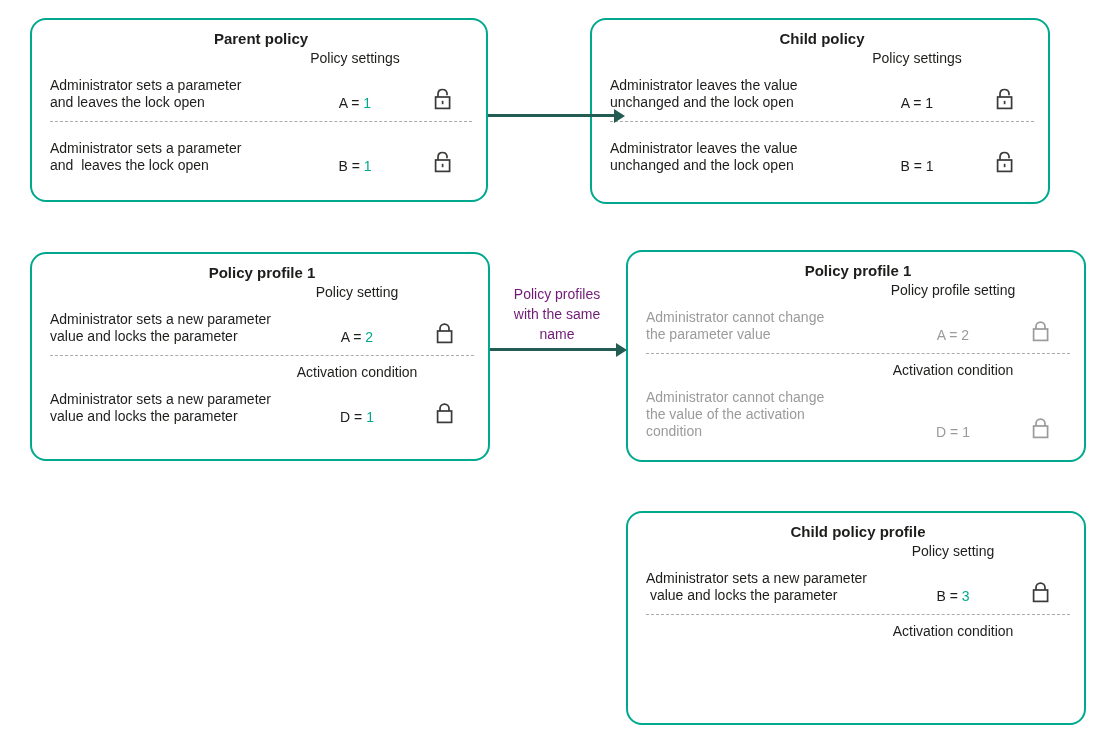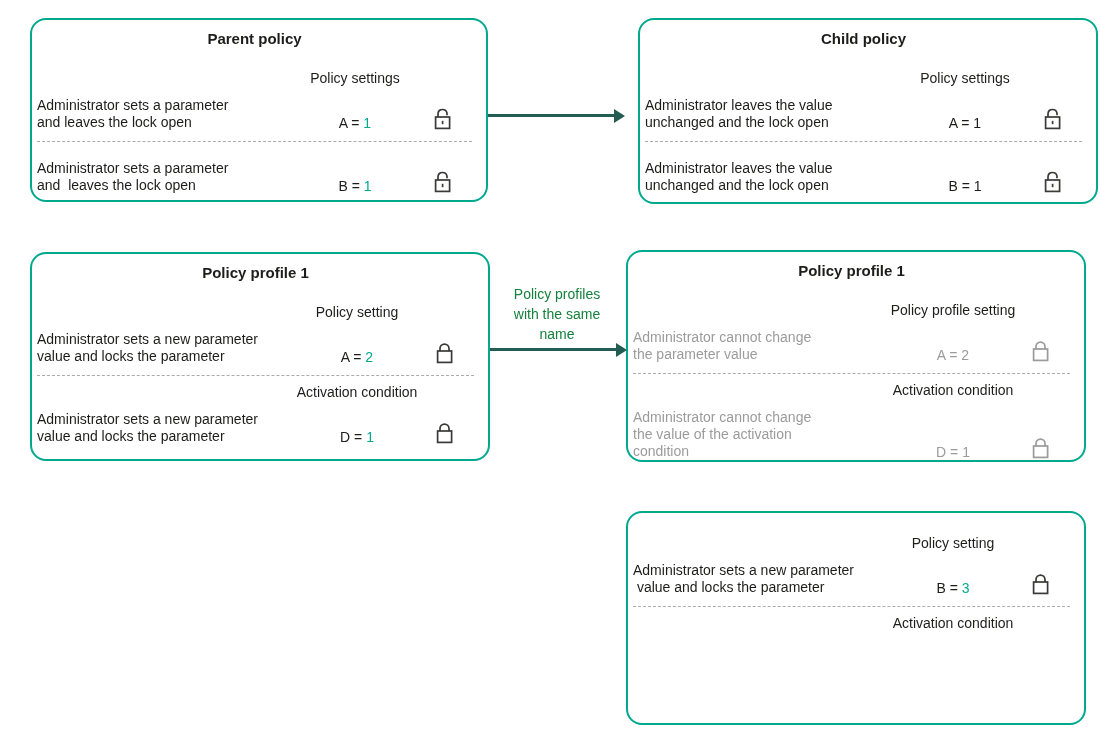--- a/index.html
+++ b/index.html
@@ -1,24 +1,24 @@
 <!DOCTYPE html>
 <html><head>
 <meta charset="utf-8">
 <style>
   html,body{margin:0;padding:0;background:#ffffff;}
   #stage{position:relative;width:1100px;height:736px;background:#ffffff;overflow:hidden;
          font-family:"Liberation Sans", sans-serif;color:#1D1D1B;}
 
   .box{position:absolute;box-sizing:border-box;background:#ffffff;
        border:2px solid #00A88E;border-radius:16px;font-size:14px;
-       padding:0 12px 0 3px;display:flex;flex-direction:column;}
+       padding:0 12px 0 16px;display:flex;flex-direction:column;}
   .box-title{font-size:15px;font-weight:bold;text-align:center;padding-top:10px;line-height:18px;}
 
-  .colhead{display:flex;margin-top:22px;line-height:17px;}
+  .colhead{display:flex;margin-top:2px;line-height:17px;}
   .colhead .sp{flex:1;}
   .colhead .h{width:110px;display:flex;justify-content:center;white-space:nowrap;}
   .colhead .lockgap{width:64px;}
 
   .row{display:flex;align-items:flex-end;margin-top:10px;}
   .row.gap-lg{margin-top:18px;}
   .desc{flex:1;white-space:pre-wrap;line-height:17px;padding-left:2px;}
   .value{width:110px;text-align:center;font-weight:normal;white-space:nowrap;}
   .lockcol{width:64px;display:flex;justify-content:center;}
 
@@ -29,21 +29,21 @@
 
   .box-muted .desc, .box-muted .value, .box-muted .val{color:#9B9B9B;}
   .lock{color:#3A3A38;display:block;}
   .box-muted .lock{color:#9B9B9B;}
 
   .arrow{position:absolute;height:3px;background:#235C52;}
   .arrow::after{content:"";position:absolute;right:-11px;top:-5px;
     border-left:11px solid #235C52;border-top:7px solid transparent;border-bottom:7px solid transparent;}
 
   .connector-label{position:absolute;text-align:center;white-space:pre-line;
-    font-size:14px;line-height:20px;color:#15803d;}
+    font-size:14px;line-height:20px;color:#701a75;}
 </style>
 </head>
 <body>
 
 <svg width="0" height="0" style="position:absolute">
   <defs>
     <g id="lock-open">
       <path d="M6 11 L6 8 C6 5.2 8 3.5 10.5 3.5 C12.8 3.5 14.6 5 15 7.2 L15 9.3" fill="none" stroke="currentColor" stroke-width="1.7"></path>
       <rect x="3.6" y="11" width="14" height="11.4" fill="none" stroke="currentColor" stroke-width="1.7"></rect>
       <line x1="10.6" y1="14.8" x2="10.6" y2="18.2" stroke="currentColor" stroke-width="1.7"></line>
@@ -80,21 +80,21 @@
 and  leaves the lock open</div>
       <div class="value"><span>B =</span> <span class="val">1</span></div>
       <div class="lockcol">
           <svg class="lock" width="21" height="25" viewBox="0 0 21 25">
             <use href="#lock-open"></use>
           </svg>
         </div>
     </div>
   </div>
 
-  <div class="box val-dark" style="left:638px;top:18px;width:460px;height:186px;">
+  <div class="box val-dark" style="left:590px;top:18px;width:460px;height:186px;">
     <div class="box-title">Child policy</div>
     <div class="colhead">
       <div class="sp"></div>
       <div class="h">Policy settings</div>
       <div class="lockgap"></div>
     </div>
     <div class="row">
       <div class="desc">Administrator leaves the value
 unchanged and the lock open</div>
       <div class="value"><span>A =</span> <span class="val">1</span></div>
@@ -182,20 +182,21 @@
       <div class="value"><span>D =</span> <span class="val">1</span></div>
       <div class="lockcol">
           <svg class="lock" width="21" height="25" viewBox="0 0 21 25">
             <use href="#lock-closed"></use>
           </svg>
         </div>
     </div>
   </div>
 
   <div class="box val-accent" style="left:626px;top:511px;width:460px;height:214px;">
+    <div class="box-title">Child policy profile</div>
     <div class="colhead">
       <div class="sp"></div>
       <div class="h">Policy setting</div>
       <div class="lockgap"></div>
     </div>
     <div class="row">
       <div class="desc">Administrator sets a new parameter
  value and locks the parameter</div>
       <div class="value"><span>B =</span> <span class="val">3</span></div>
       <div class="lockcol">

